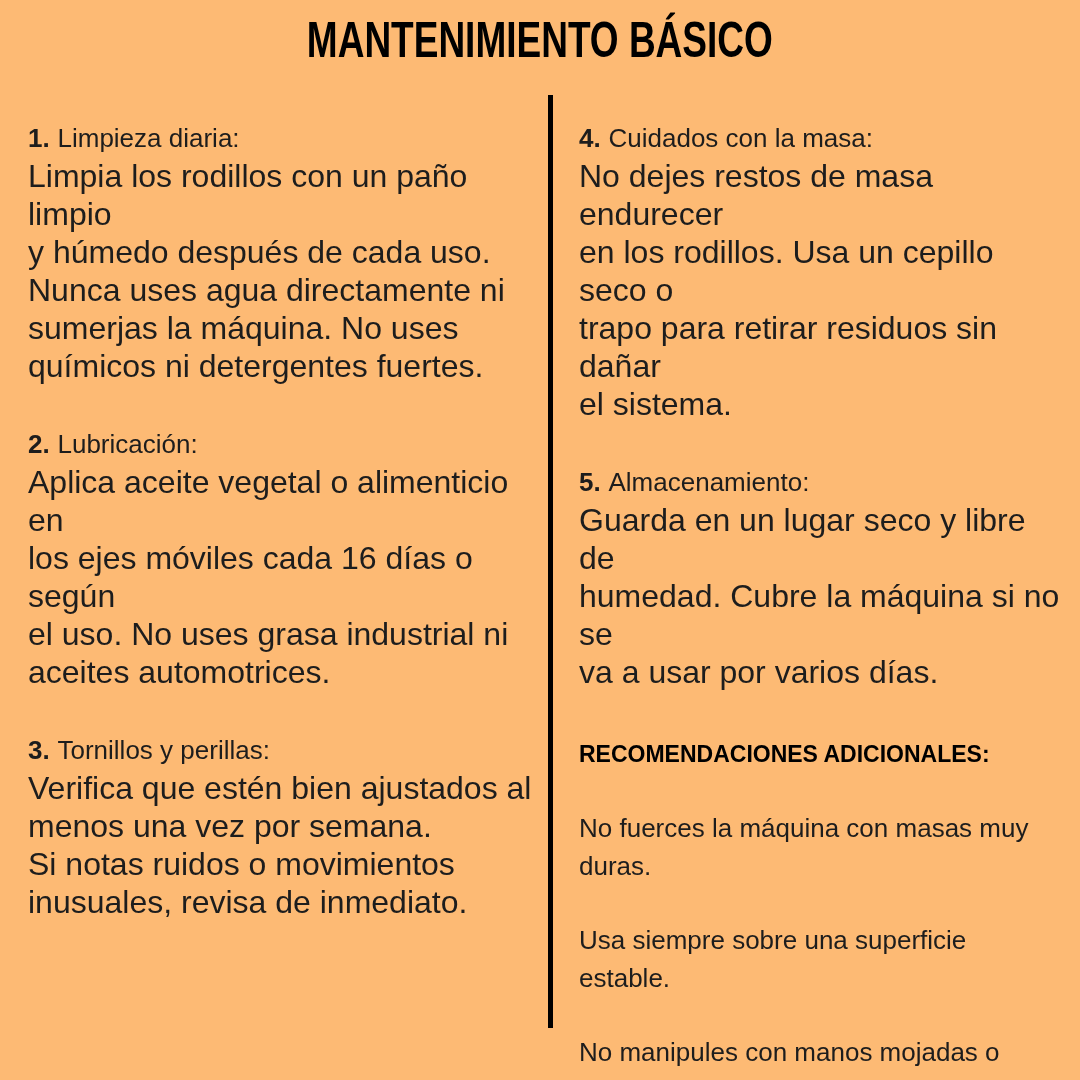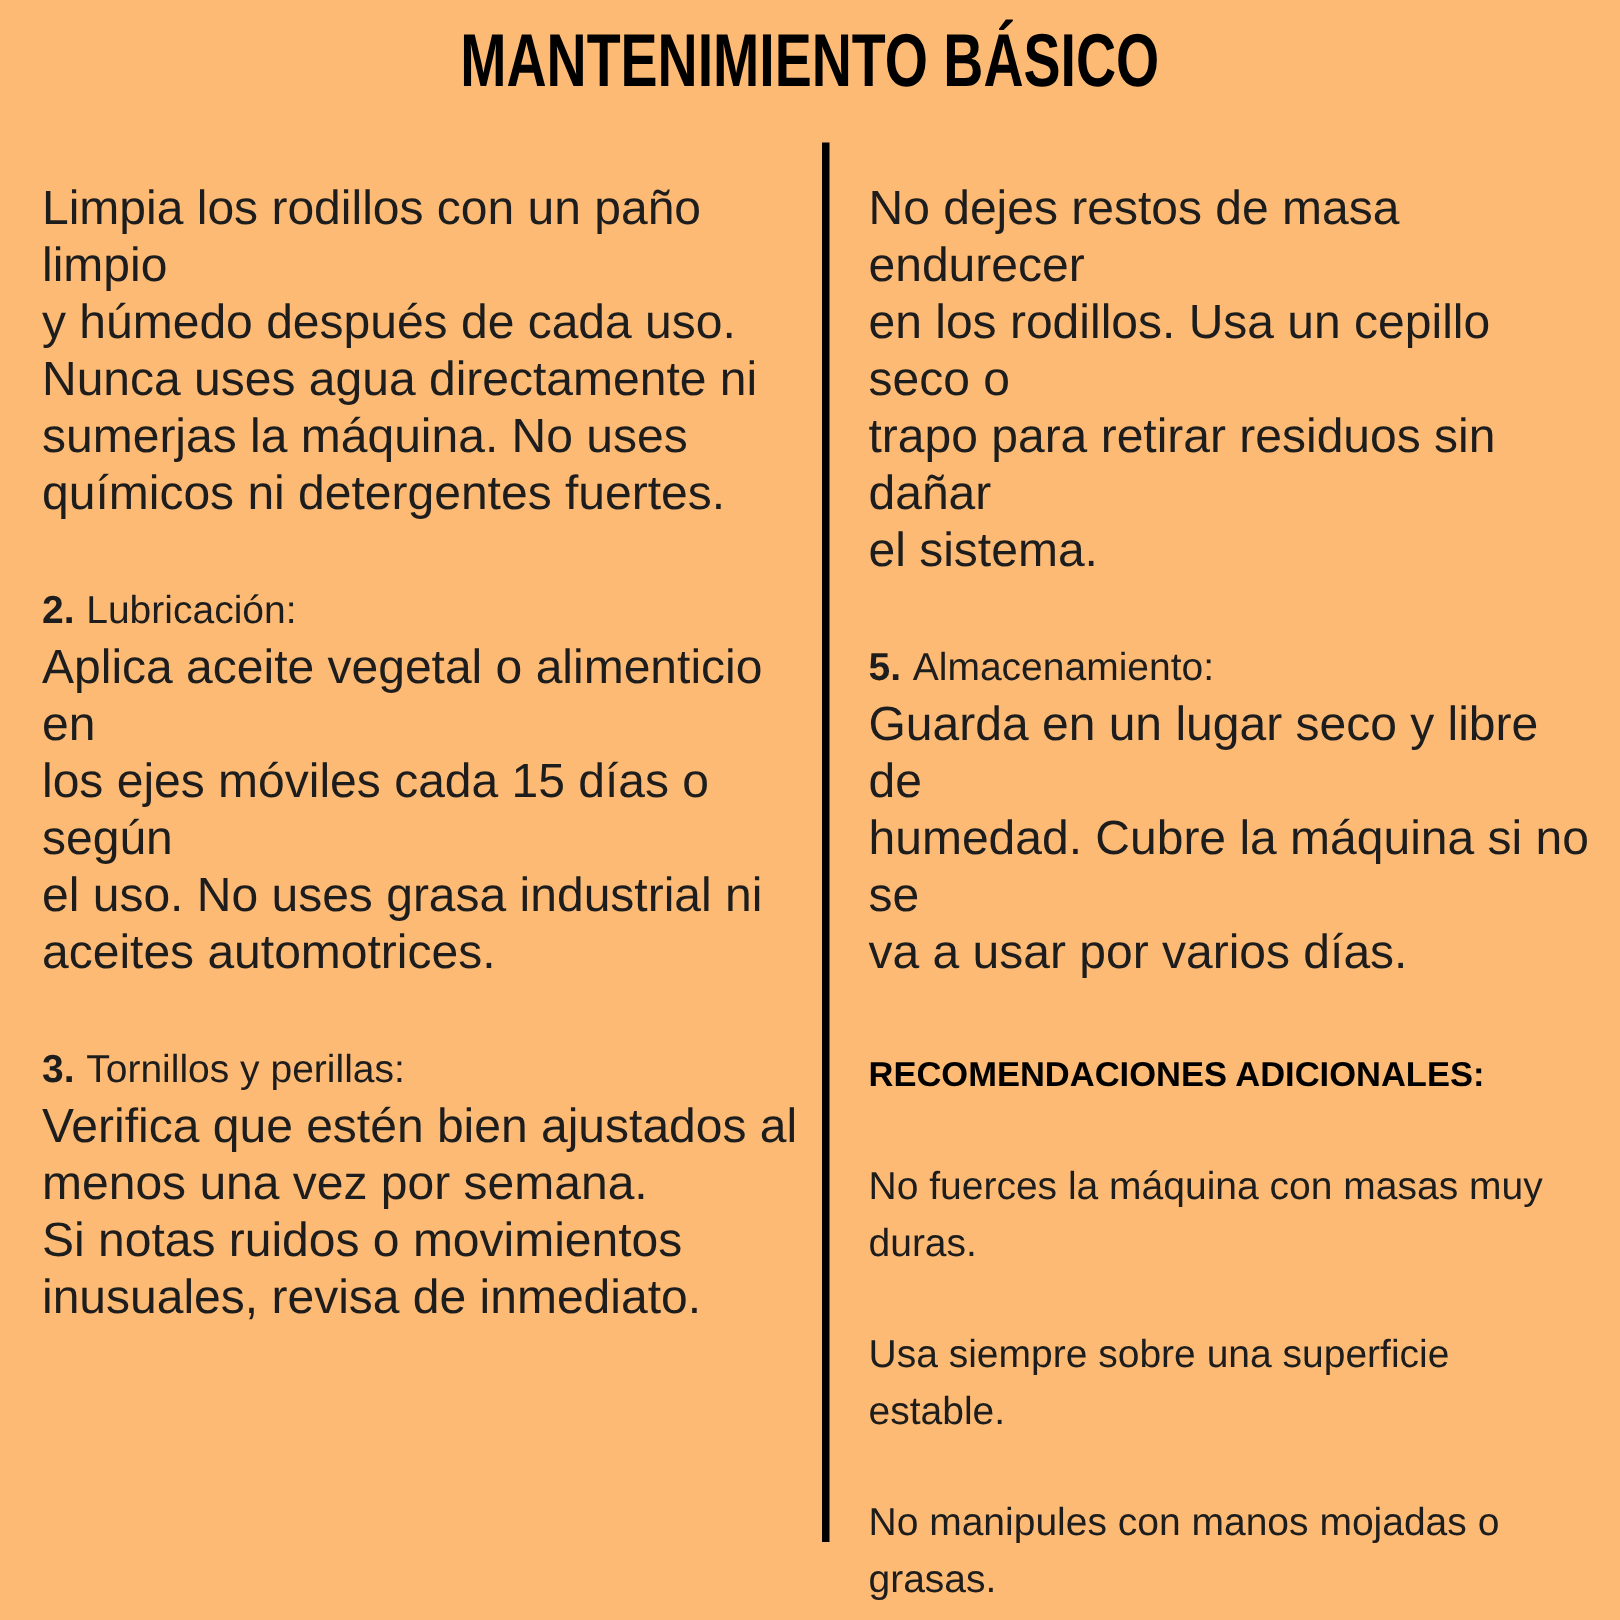--- a/index.html
+++ b/index.html
@@ -93,50 +93,52 @@
 
 <div class="page">
 
   <h1 class="page-title"><span class="condense">MANTENIMIENTO BÁSICO</span></h1>
 
   <div class="columns">
 
     <div class="col col-left">
 
       <div class="section">
+        <p class="section-heading"><span class="section-num">1.</span><span>Limpieza diaria:</span></p>
         <p class="section-body">Limpia los rodillos con un paño limpio
 y húmedo después de cada uso.
 Nunca uses agua directamente ni
 sumerjas la máquina. No uses
 químicos ni detergentes fuertes.</p>
       </div>
 
       <div class="section">
         <p class="section-heading"><span class="section-num">2.</span><span>Lubricación:</span></p>
         <p class="section-body">Aplica aceite vegetal o alimenticio en
-los ejes móviles cada 15 días o según
+los ejes móviles cada 16 días o según
 el uso. No uses grasa industrial ni
 aceites automotrices.</p>
       </div>
 
       <div class="section">
         <p class="section-heading"><span class="section-num">3.</span><span>Tornillos y perillas:</span></p>
         <p class="section-body">Verifica que estén bien ajustados al
 menos una vez por semana.
 Si notas ruidos o movimientos
 inusuales, revisa de inmediato.</p>
       </div>
 
     </div>
 
     <div class="divider"></div>
 
     <div class="col col-right">
 
       <div class="section">
+        <p class="section-heading"><span class="section-num">4.</span><span>Cuidados con la masa:</span></p>
         <p class="section-body">No dejes restos de masa endurecer
 en los rodillos. Usa un cepillo seco o
 trapo para retirar residuos sin dañar
 el sistema.</p>
       </div>
 
       <div class="section">
         <p class="section-heading"><span class="section-num">5.</span><span>Almacenamiento:</span></p>
         <p class="section-body">Guarda en un lugar seco y libre de
 humedad. Cubre la máquina si no se

